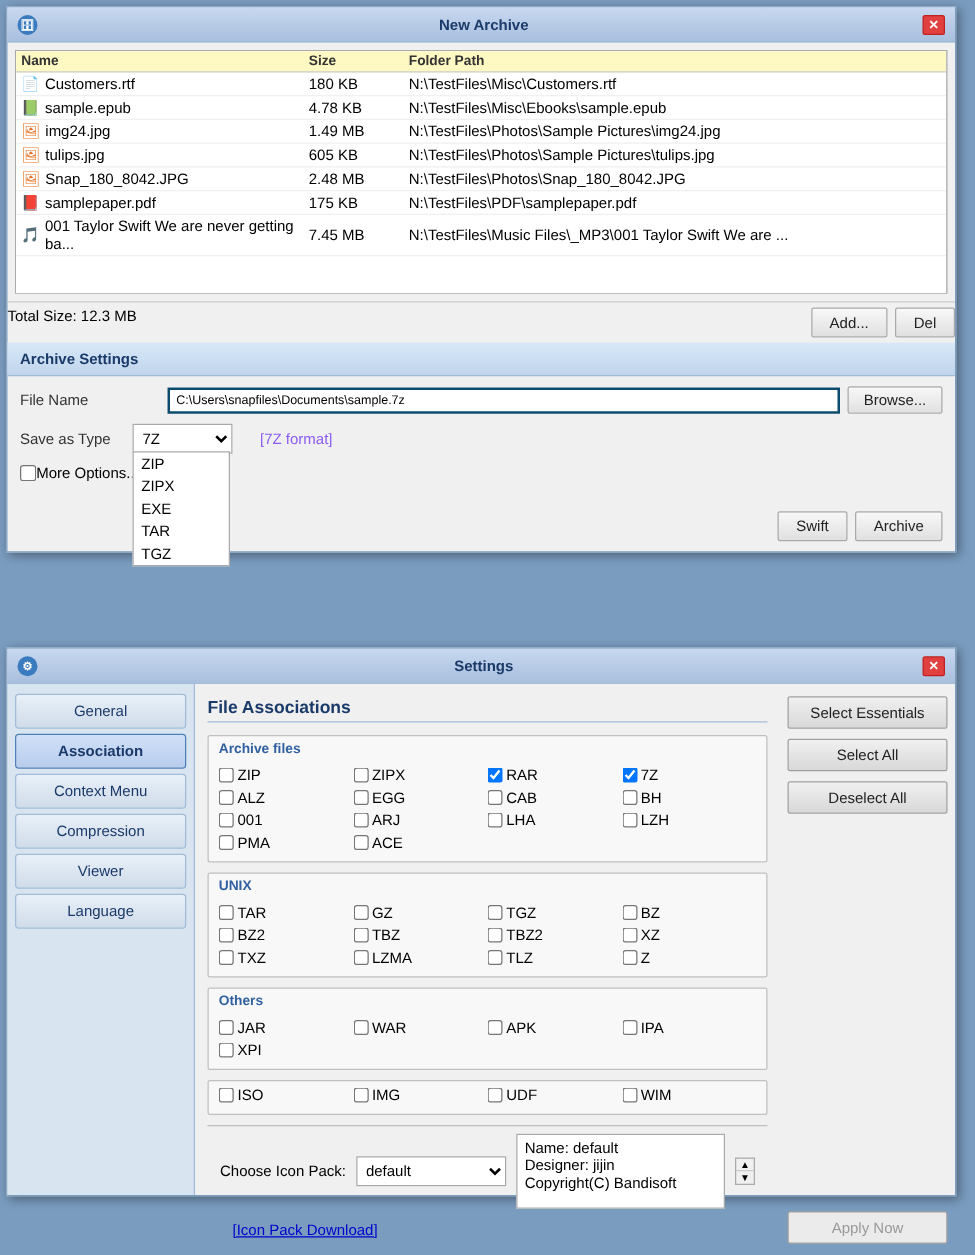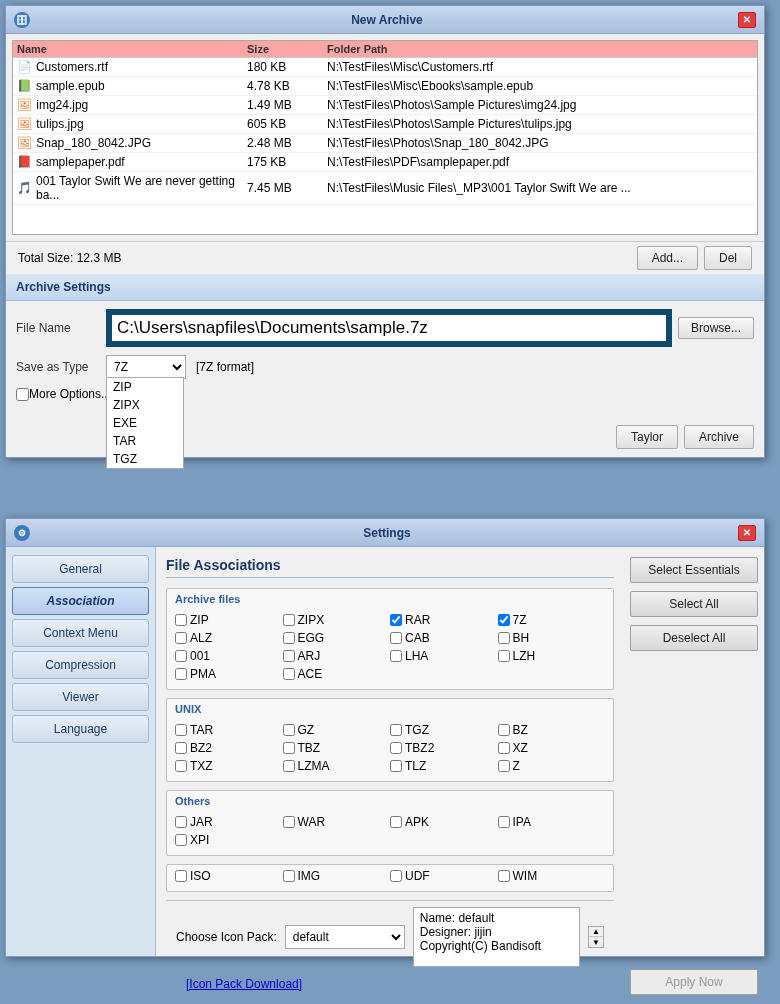--- a/index.html
+++ b/index.html
@@ -62,42 +62,41 @@
     .file-list {
       background: white;
       margin: 6px;
       border: 1px solid #aaa;
       height: 195px;
       overflow-y: auto;
     }
     .file-list-header {
       display: grid;
       grid-template-columns: 230px 80px 1fr;
-      background: #fca5a5;
+      background: #fef9c3;
       border-bottom: 1px solid #ccc;
       padding: 2px 4px;
     }
     .file-list-header span {
       font-weight: bold;
       color: #333;
       font-size: 11px;
     }
     .file-row {
       display: grid;
       grid-template-columns: 230px 80px 1fr;
       padding: 2px 4px;
       border-bottom: 1px solid #f0f0f0;
       align-items: center;
     }
     .file-name-cell { display: flex; align-items: center; }
     .total-size-bar {
       display: flex;
-      align-items: center;
       justify-content: space-between;
-      padding: 4px 12px;
+      padding: 4px 0;
       border-top: 1px solid #ccc;
     }
     .btn {
       padding: 4px 14px;
       background: linear-gradient(to bottom, #f8f8f8, #e0e0e0);
       border: 1px solid #aaa;
       border-radius: 2px;
       cursor: pointer;
       font-size: 12px;
       color: #222;
@@ -110,43 +109,44 @@
       margin-bottom: 8px;
     }
     .form-label {
       width: 90px;
       color: #333;
       flex-shrink: 0;
     }
     .text-input {
       flex: 1;
       padding: 3px 5px;
-      border: 6px solid #0c4a6e;
+      border: 2px solid #0c4a6e;
       background: white;
-      font-size: 17px;
+      font-size: 10px;
+      margin-left: 28px;
     }
     .browse-btn {
       margin-left: 6px;
       padding: 3px 12px;
       background: linear-gradient(to bottom, #f8f8f8, #e0e0e0);
       border: 1px solid #aaa;
       cursor: pointer;
       font-size: 12px;
       text-align: center;
     }
     .select-type {
       padding: 3px;
       border: 1px solid #aaa;
       background: white;
       width: 80px;
       font-size: 12px;
     }
     .format-hint {
-      color: #000000;
-      margin-left: 10px;
+      color: #8b5cf6;
+      margin-left: 22px;
       font-size: 12px;
     }
     .dropdown-item {
       padding: 2px 6px;
       cursor: pointer;
     }
     .more-options { display: flex; align-items: center; }
     .checkbox-label { display: flex; align-items: center; gap: 4px; cursor: pointer; }
     .action-row {
       display: flex;
@@ -181,21 +181,20 @@
       background: linear-gradient(to bottom, #e8f0f8, #d0dcea);
       cursor: pointer;
       text-align: center;
       color: #1a3a6a;
       font-size: 12px;
     }
     .sidebar-btn.active {
       background: linear-gradient(to bottom, #d0e0f8, #b8ccec);
       border-color: #5080b8;
       font-weight: bold;
-      font-style: italic;
     }
     .settings-content {
       flex: 1;
       padding: 10px;
       overflow-y: auto;
     }
     .settings-content-title {
       font-weight: bold;
       font-size: 14px;
       color: #1a3a6a;
@@ -391,21 +390,21 @@
         <div class="dropdown-item">TGZ</div>
       </div>
     </div>
     <div class="form-row more-options">
       <input type="checkbox" id="moreopt" style="">
       <label for="moreopt" class="checkbox-label">More Options...</label>
     </div>
   </div>
 
   <div class="action-row">
-    <button class="btn">Taylor</button>
+    <button class="btn">Swift</button>
     <button class="btn">Archive</button>
   </div>
 </div>
 
 <div class="window settings-window">
   <div class="title-bar">
     <div class="window-icon" style="background:#3a7abf;">
       <span style="font-size:9px;">⚙</span>
     </div>
     <span class="title">Settings</span>

